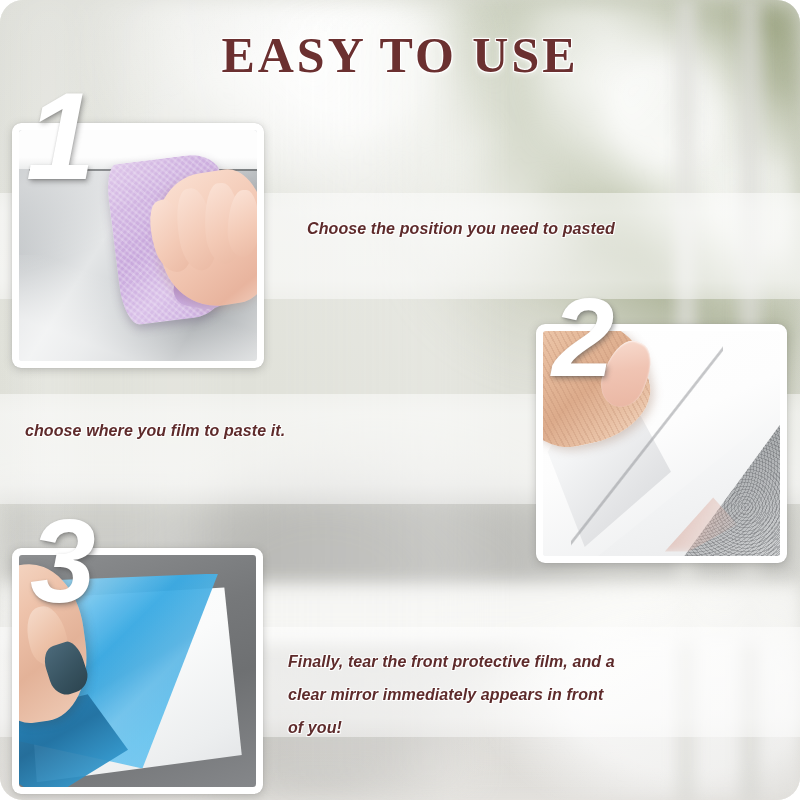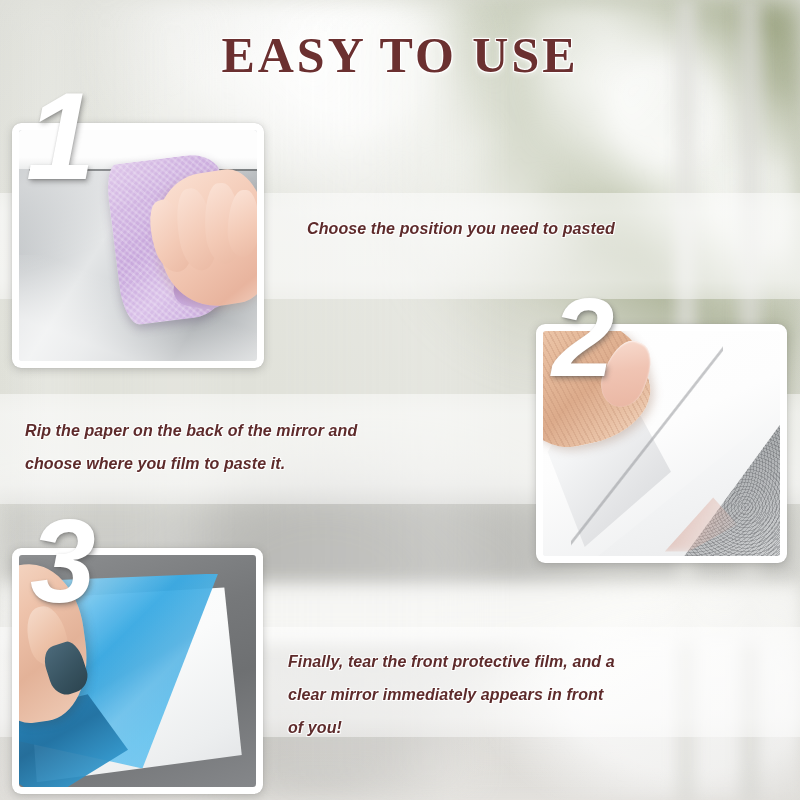--- a/index.html
+++ b/index.html
@@ -9,20 +9,21 @@
     overflow:hidden;
     font-family:"Liberation Sans", sans-serif;
   }
 
   
   #page {
     position:relative;
     width:800px; height:800px;
     background:#e9eae4;
     overflow:hidden;
+    border-radius:23px;
   }
   .bg-layer { position:absolute; inset:0; }
 
   
   .bg-base {
     background:
       linear-gradient(180deg,#e6e7e1 0%,#e3e4dd 30%,#dfe0d8 55%,#e8e8e4 78%,#eceae6 100%);
   }
   
   .bg-foliage {
@@ -387,21 +388,20 @@
       <div class="p2-sheet"></div>
       <div class="p2-peel"></div>
       <div class="p2-crease"></div>
       <div class="p2-thumb"></div>
       <div class="p2-nail"></div>
     </div>
   </div>
   <div class="num" id="num2">2</div>
 
   <div class="steptext" id="text2">
-    <span class="ln">Rip the paper on the back of the mirror and</span>
     <span class="ln">choose where you film to paste it.</span>
   </div>
 
   <div class="card" id="card3">
     <div class="photo">
       <div class="p3-bg"></div>
       <div class="p3-panel"></div>
       <div class="p3-film"></div>
       <div class="p3-peelflap"></div>
       <div class="p3-hand"></div>

